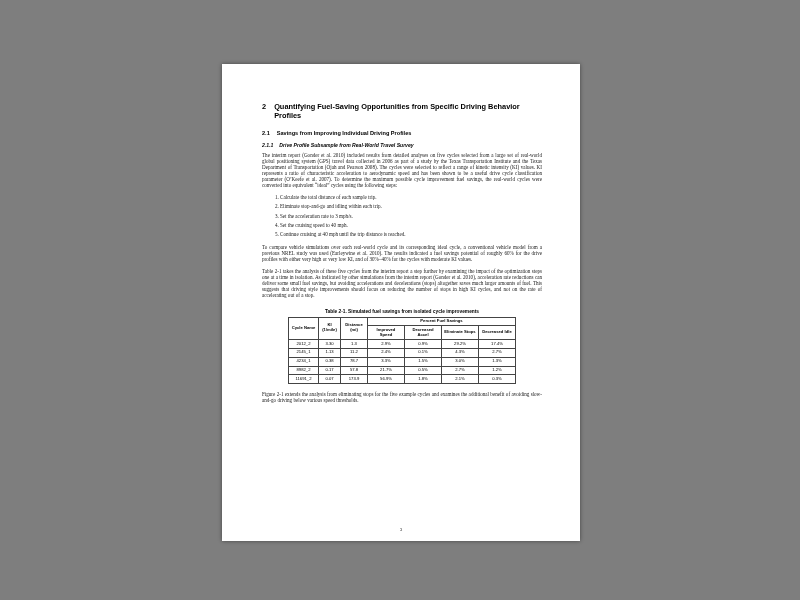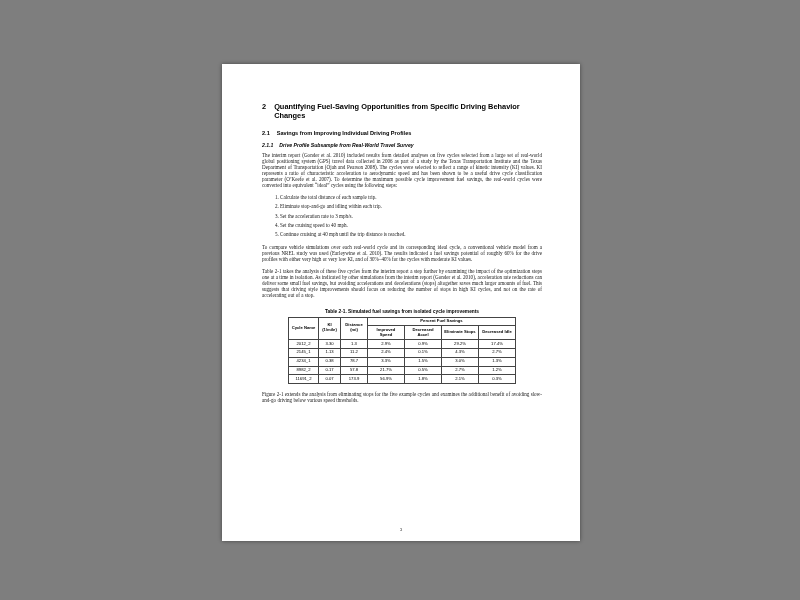--- a/index.html
+++ b/index.html
@@ -66,21 +66,21 @@
   }
 </style>
 </head>
 <body>
 
 <div class="canvas">
   <div class="page">
 
     <div class="chapter-heading">
       <span>2</span>
-      <span>Quantifying Fuel-Saving Opportunities from Specific Driving Behavior Changes</span>
+      <span>Quantifying Fuel-Saving Opportunities from Specific Driving Behavior Profiles</span>
     </div>
 
     <div class="sec-heading">
       <span>2.1</span>
       <span>Savings from Improving Individual Driving Profiles</span>
     </div>
 
     <div class="subsec-heading">
       <span>2.1.1</span>
       <span>Drive Profile Subsample from Real-World Travel Survey</span>

